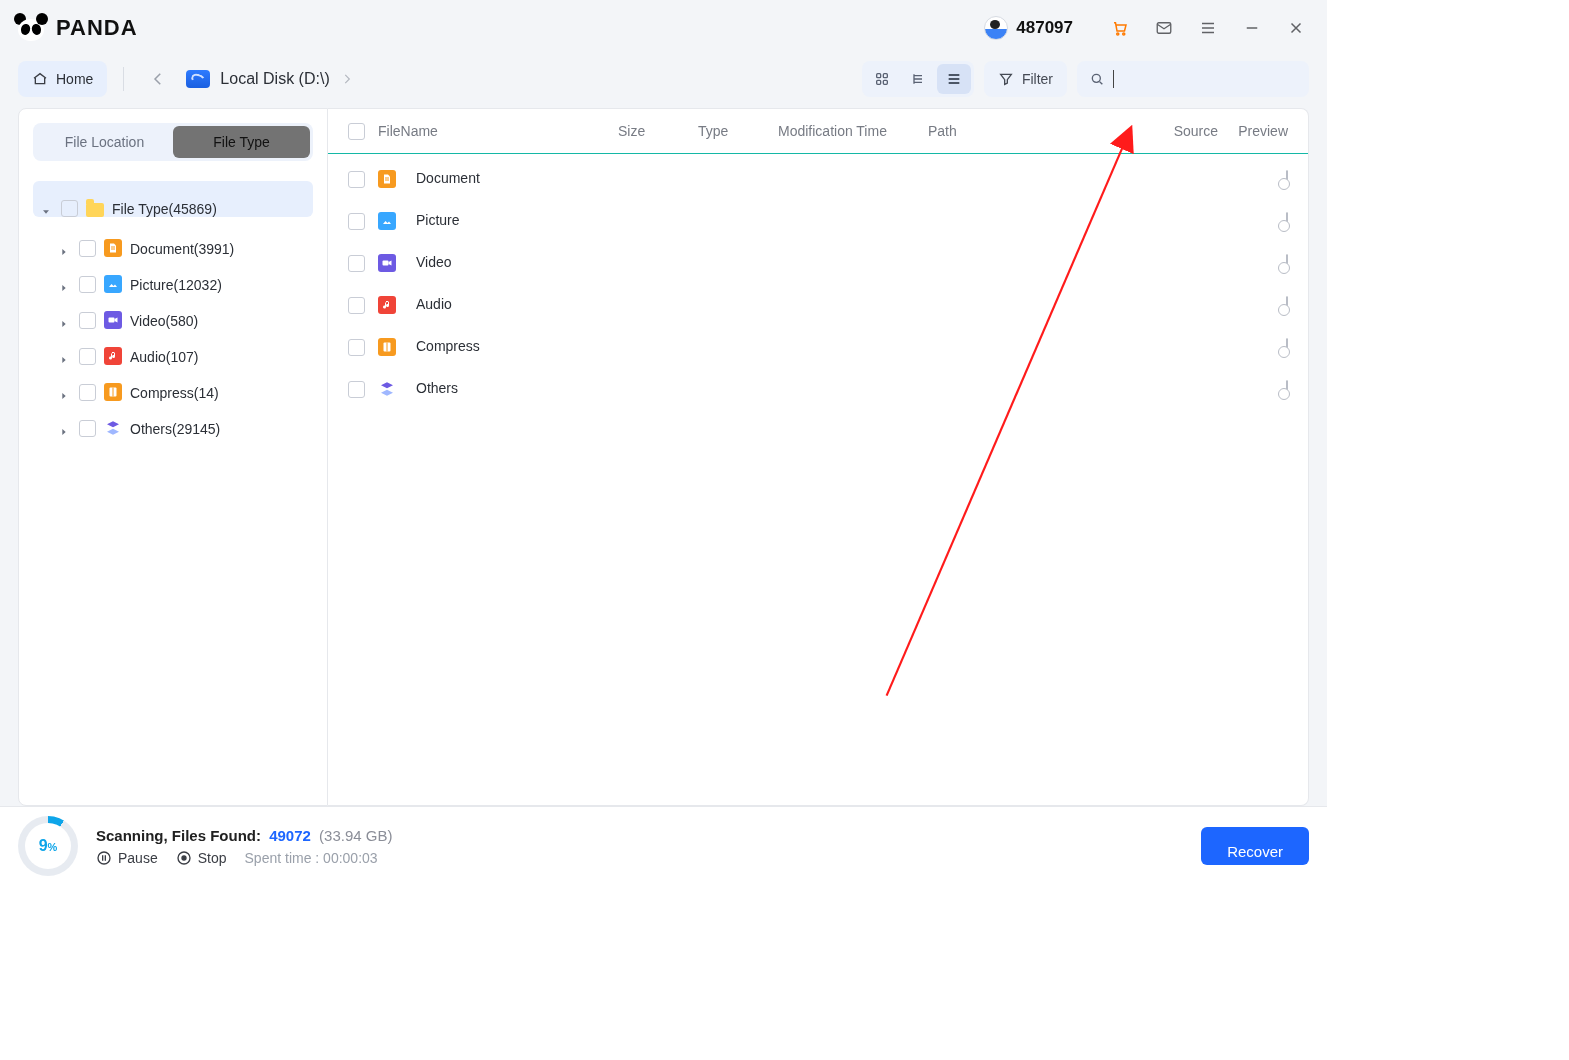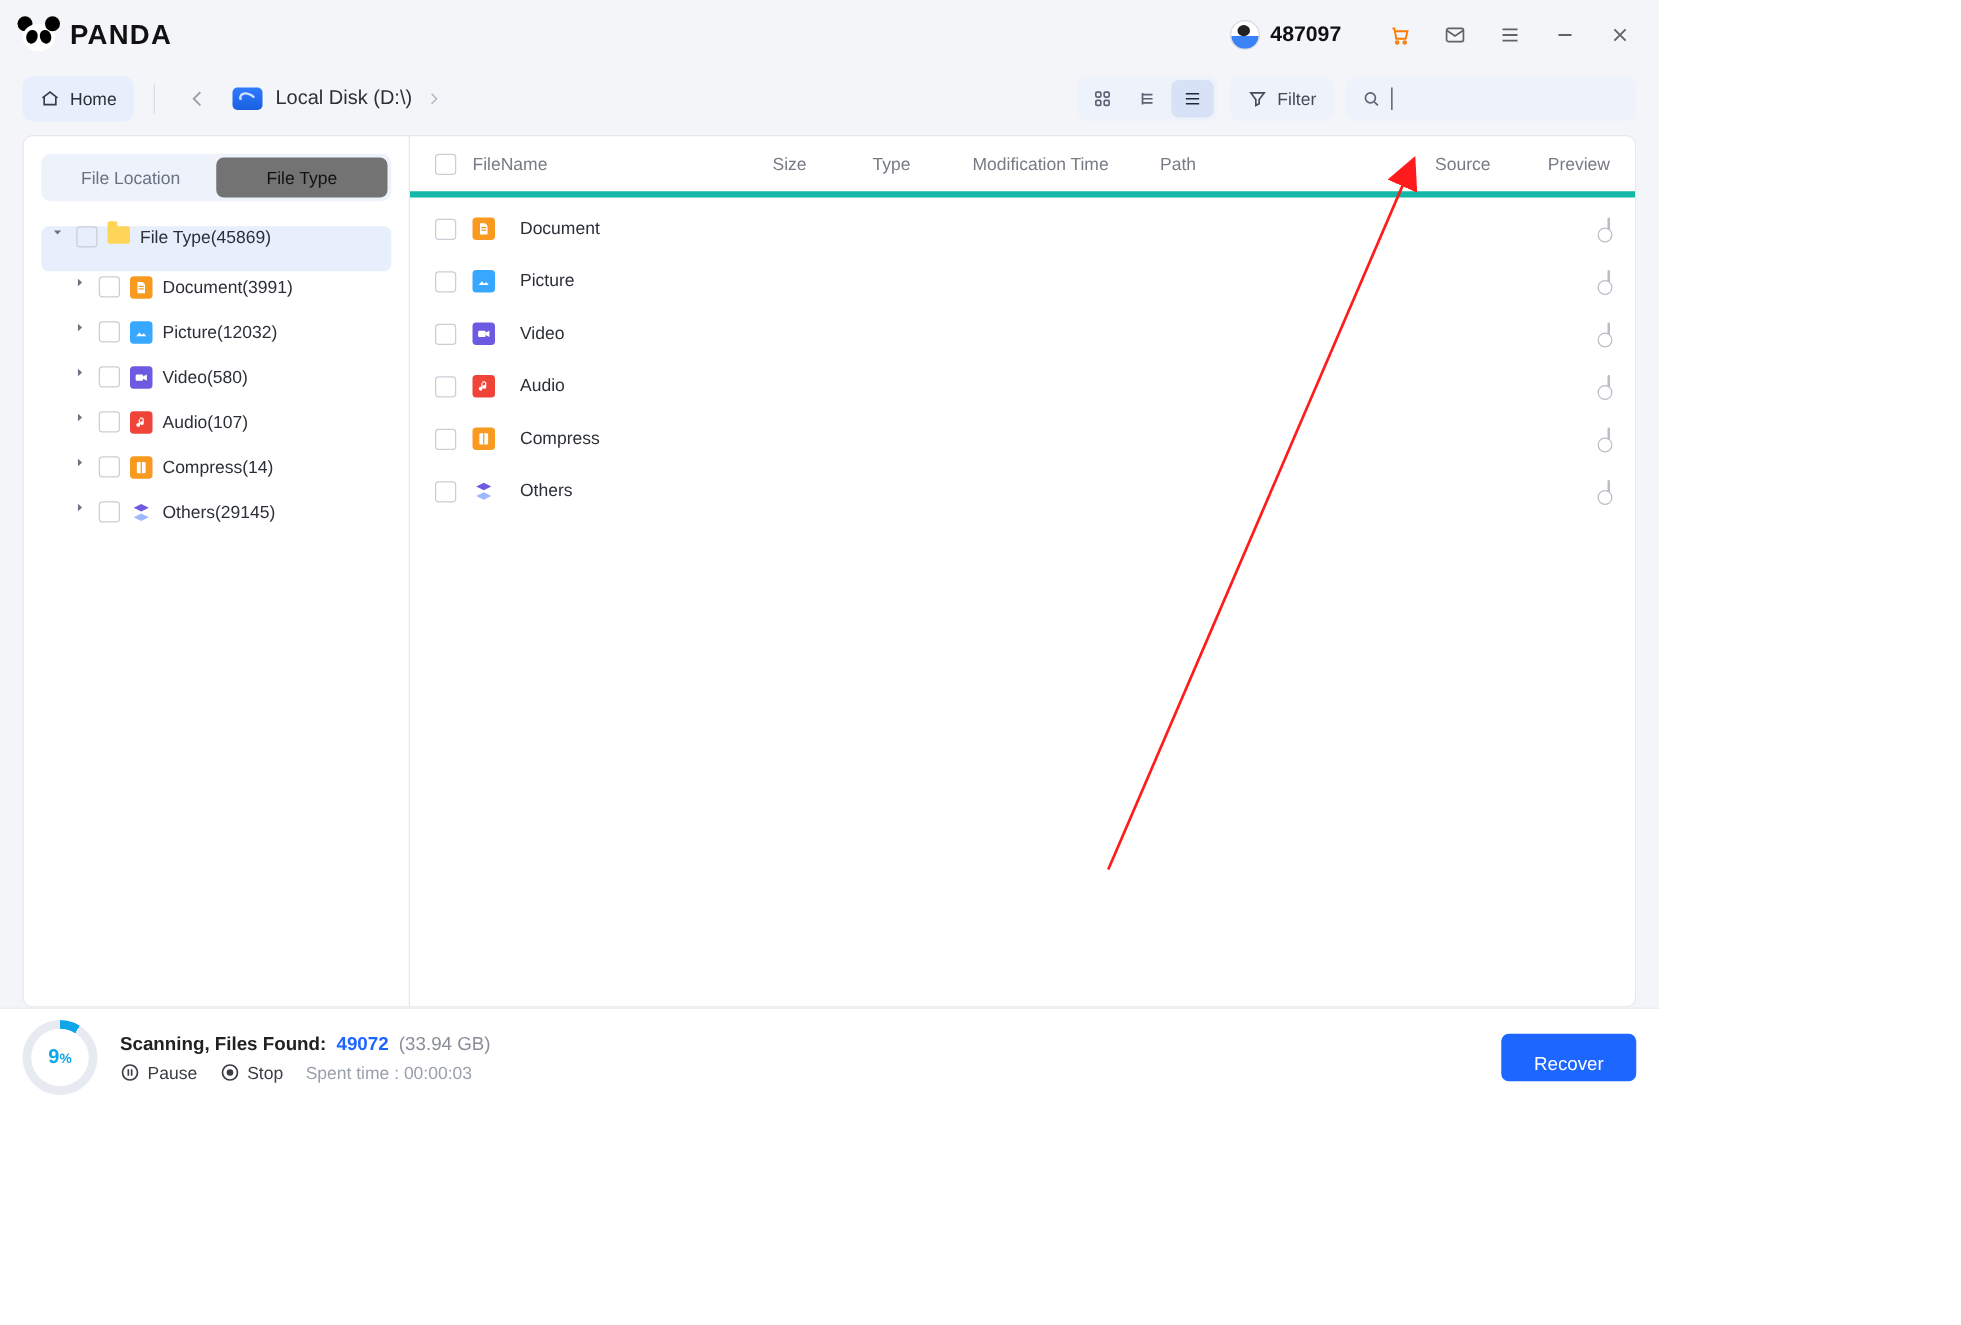--- a/index.html
+++ b/index.html
@@ -103,21 +103,21 @@
     flex:1;display:flex;gap:0;padding:0 18px;min-height:0;
   }
   .sidebar{
     width:280px;background:#fff;border-radius:8px 0 0 8px;border:1px solid var(--border);
     padding:14px;display:flex;flex-direction:column;
   }
   .sub-tabs{display:flex;background:var(--blue-softer);border-radius:8px;padding:3px;}
   .sub-tabs .st{flex:1;height:32px;display:flex;align-items:center;justify-content:center;border-radius:6px;color:#6b7280;font-size:14px;}
   .sub-tabs .st.active{background:#737373;color:#111;font-weight:500;}
   .tree{margin-top:20px;}
-  .tree-row{display:flex;align-items:flex-start;gap:8px;height:36px;padding:0 8px;border-radius:6px;color:#2b2f36;}
+  .tree-row{display:flex;align-items:flex-end;gap:8px;height:36px;padding:0 8px;border-radius:6px;color:#2b2f36;}
   .tree-row.selected{background:var(--blue-soft);}
   .tree-row .arrow{width:12px;color:#6b7280;}
   .tree-row .cbx, .cbx{
     width:15px;height:15px;border:1.5px solid #c9cdd6;border-radius:3px;flex:none;
   }
   .tree-children{margin-left:18px;margin-top:4px;}
   .tree-children .tree-row{height:36px;}
   .ficon{width:18px;height:18px;border-radius:3px;display:flex;align-items:center;justify-content:center;flex:none;}
   .ficon svg{width:12px;height:12px;}
   .ic-folder{width:18px;height:14px;background:#ffd559;border-radius:2px;position:relative;}
@@ -127,30 +127,30 @@
   .ic-vid{background:#6d5ae3;}
   .ic-aud{background:#f04438;}
   .ic-zip{background:#f79a1f;}
   .ic-oth svg{width:18px;height:18px;}
 
   .main{
     flex:1;background:#fff;border:1px solid var(--border);border-left:none;border-radius:0 8px 8px 0;
     display:flex;flex-direction:column;min-width:0;position:relative;
   }
   .thead{
-    display:flex;align-items:center;height:44px;border-bottom:5px solid #14b8a6;
+    display:flex;align-items:center;height:44px;border-bottom:1px solid #14b8a6;
     color:#777b84;font-size:14px;padding:0 20px;
   }
   .col-check{width:30px;display:flex;align-items:center;}
   .col-name{flex:0 0 240px;}
   .col-size{flex:0 0 80px;}
   .col-type{flex:0 0 80px;}
   .col-mod{flex:0 0 150px;}
   .col-path{flex:1;}
-  .col-src{flex:0 0 70px;text-align:left;}
+  .col-src{flex:0 0 70px;text-align:right;}
   .col-prev{flex:0 0 70px;text-align:right;}
 
   .rows{padding:4px 0;}
   .trow{
     display:flex;align-items:center;height:42px;padding:0 20px;color:#2b2f36;
   }
   .trow .name{display:flex;align-items:flex-start;gap:20px;}
   .trow .prevbtn{
     width:20px;height:20px;border:1.5px solid #b9bdc6;border-radius:4px;margin-left:auto;position:relative;color:#9aa0aa;
   }

